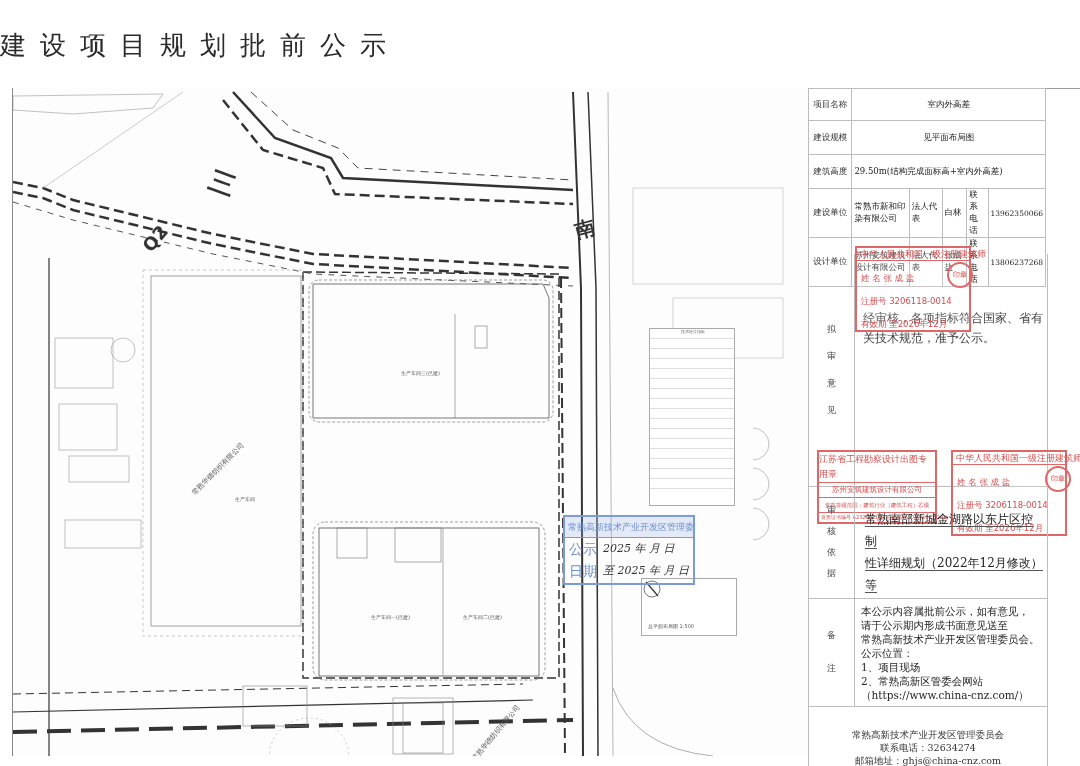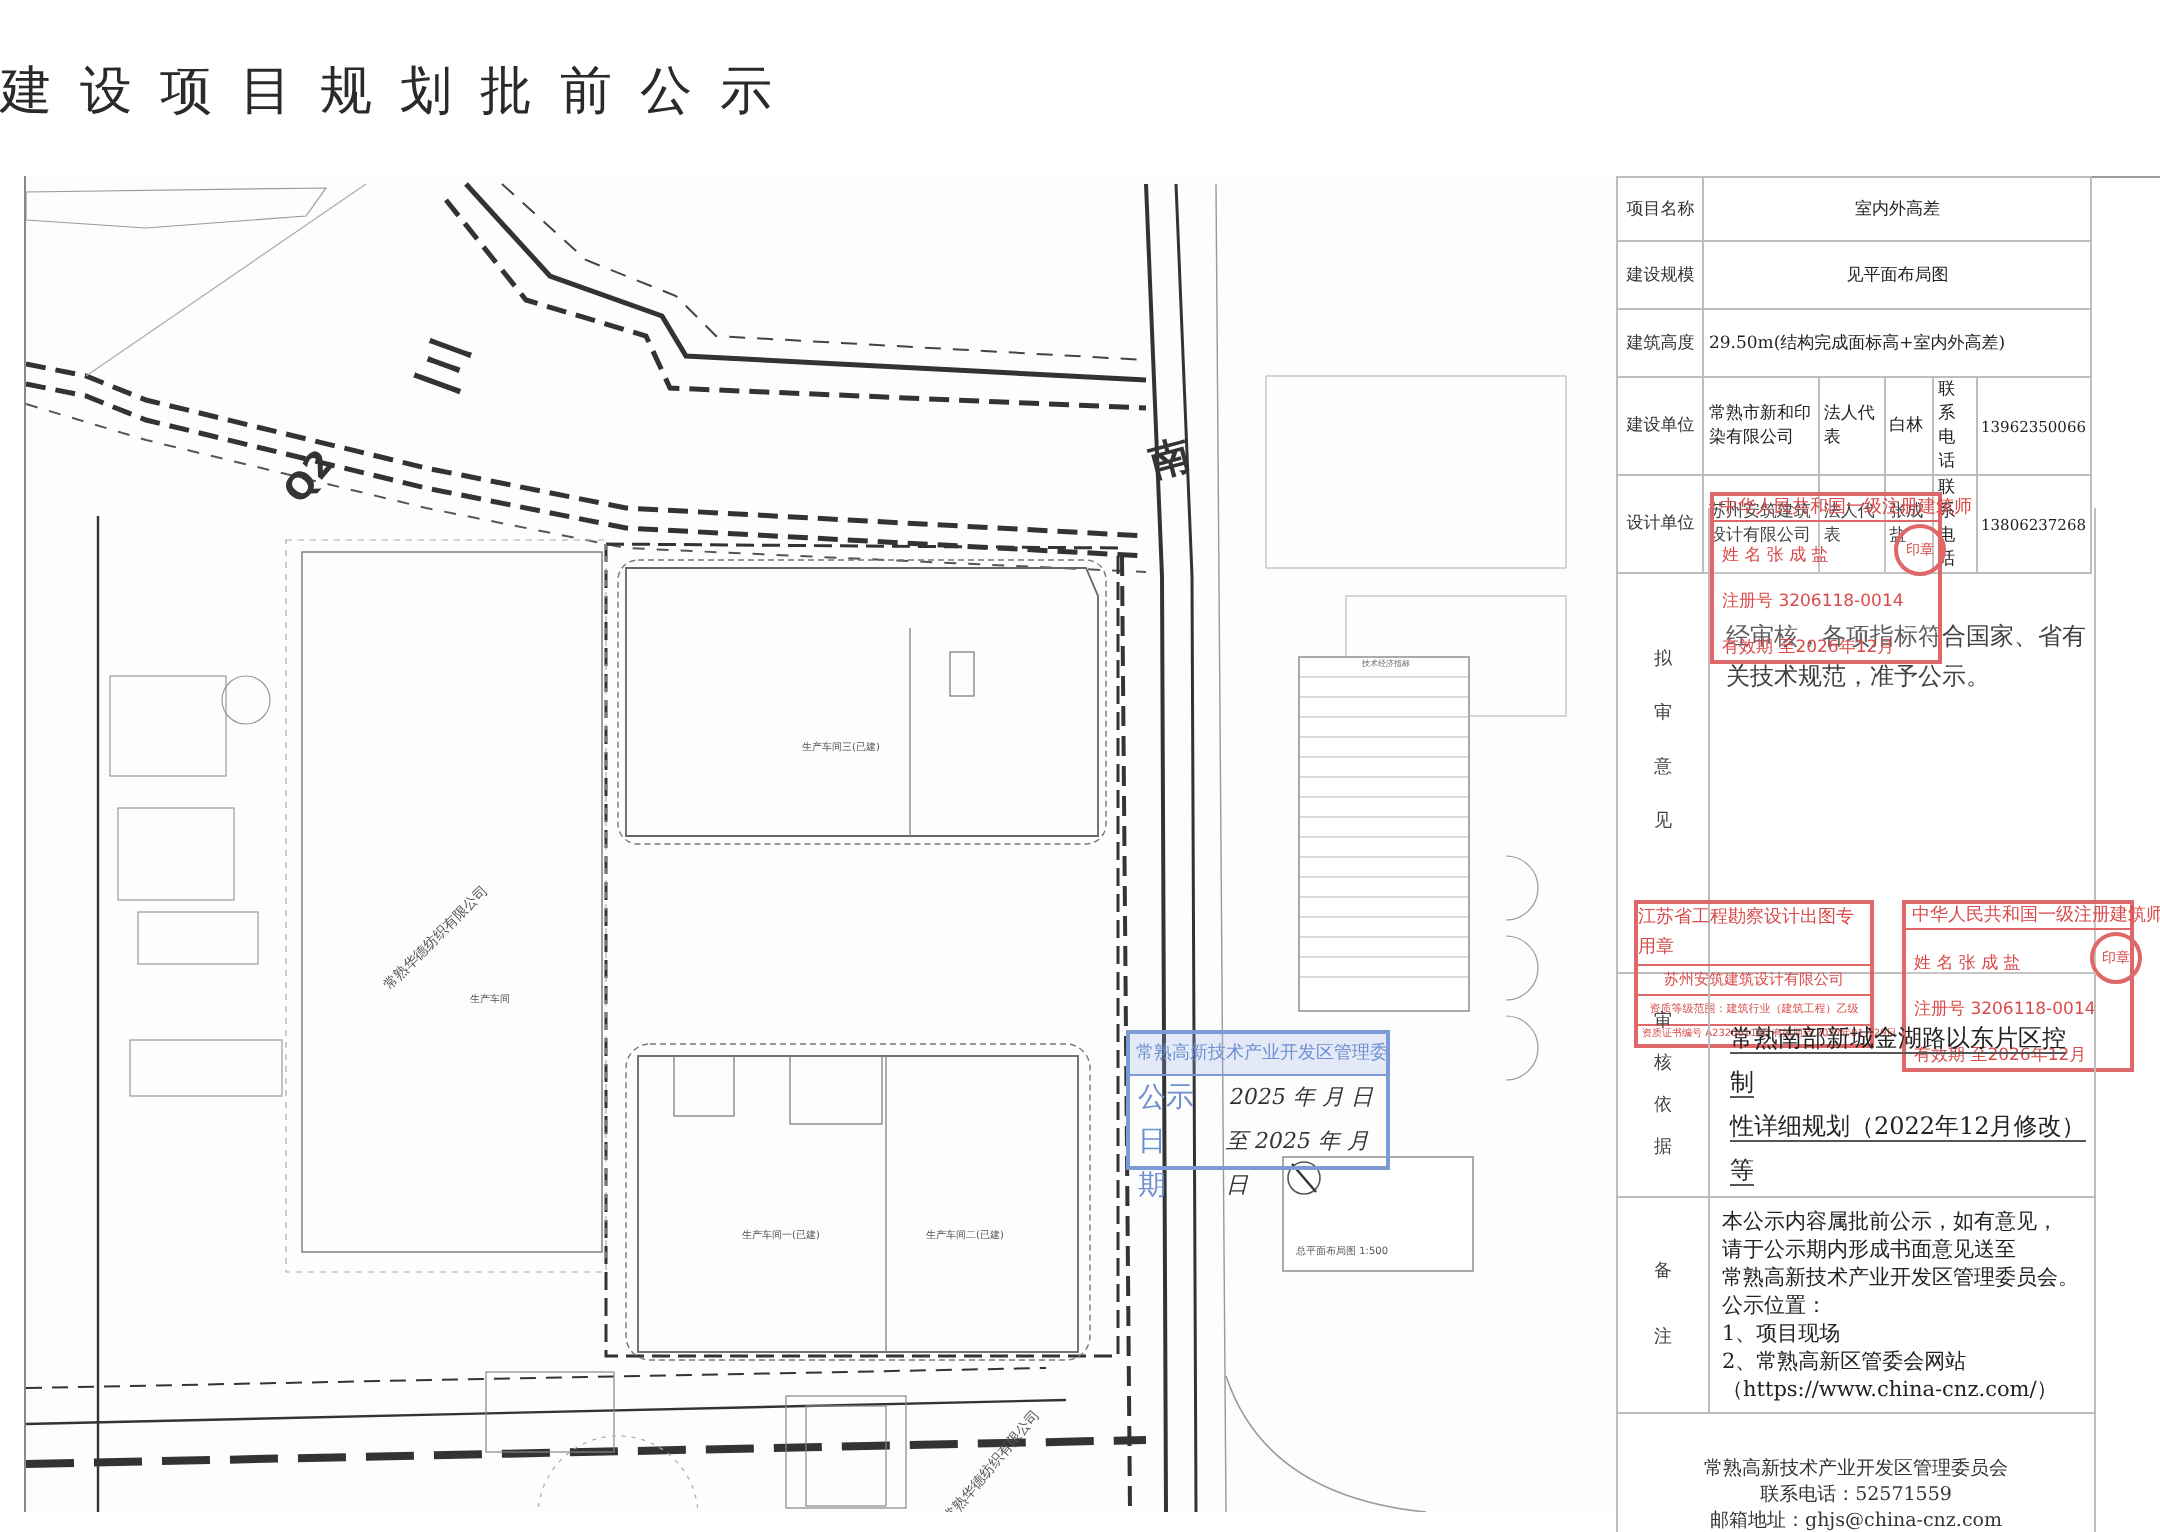--- a/index.html
+++ b/index.html
@@ -15,21 +15,21 @@
     .lbl { position: absolute; font-family: "DejaVu Sans", sans-serif; font-size: 5px; color: #555; white-space: nowrap; }
     .road-glyph { position: absolute; font-family: "DejaVu Sans", sans-serif; font-size: 26px; color: #333; font-weight: bold; }
     .econ-table { position: absolute; left: 648px; top: 328px; width: 84px; height: 176px; border: 1px solid #aaa; background: #fff; }
     .econ-table .row { height: 9px; border-bottom: 1px solid #ddd; font-size: 4px; color: #666; padding-left: 2px; font-family: "DejaVu Sans", sans-serif; }
     .notes-box { position: absolute; left: 640px; top: 578px; width: 94px; height: 56px; border: 1px solid #aaa; background: #fff; }
     .notes-box .scale { position: absolute; left: 6px; bottom: 6px; font-size: 5px; color: #555; font-family: "DejaVu Sans", sans-serif; }
 
     
     .blue-stamp { position: absolute; left: 563px; top: 515px; width: 128px; height: 66px; border: 2px solid #7b9bd6; color: #6e8fd0; font-family: "DejaVu Sans", sans-serif; }
     .blue-stamp .bs-top { height: 20px; border-bottom: 1px solid #7b9bd6; font-size: 9px; line-height: 20px; padding-left: 3px; white-space: nowrap; overflow: hidden; background: rgba(150,175,230,0.25); }
-    .blue-stamp .bs-row { height: 22px; font-size: 14px; line-height: 22px; padding-left: 4px; display: flex; gap: 18px; }
+    .blue-stamp .bs-row { height: 22px; font-size: 14px; line-height: 22px; padding-left: 4px; display: flex; gap: 6px; }
     .blue-stamp .bs-hand { font-family: "DejaVu Serif", serif; font-style: italic; font-size: 11px; color: #333; }
 
     
     .info { position: absolute; left: 808px; top: 88px; width: 272px; height: 678px; }
     table.info-tbl { border-collapse: collapse; position: absolute; left: 0; top: 0; width: 238px; font-size: 8.5px; }
     table.info-tbl td { border: 1px solid #bdbdbd; padding: 0 2px; vertical-align: middle; }
     .c-head { width: 45px; text-align: center; color: #333; }
     .r1 { height: 32px; } .r2 { height: 34px; } .r3 { height: 34px; } .r4 { height: 34px; } .r5 { height: 32px; }
     .center { text-align: center; }
 
@@ -263,18 +263,18 @@
       <div>公示位置：</div>
       <div>1、项目现场</div>
       <div>2、常熟高新区管委会网站</div>
       <div>（https://www.china-cnz.com/）</div>
     </div>
   </div>
 
   <div class="footer" style="height:90px;">
     <div class="footer-text">
       <div>常熟高新技术产业开发区管理委员会</div>
-      <div>联系电话：52571559</div>
+      <div>联系电话：32634274</div>
       <div>邮箱地址：ghjs@china-cnz.com</div>
 
     </div>
   </div>
 </div>
 
 </body></html>

